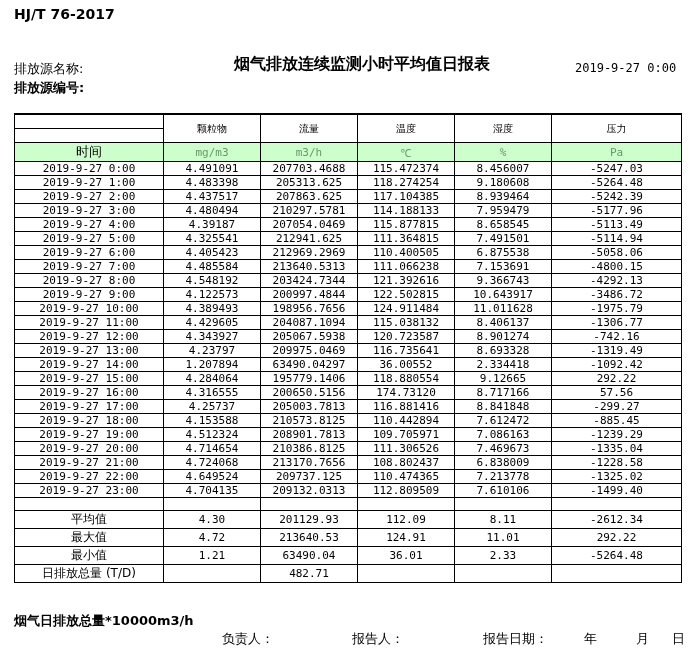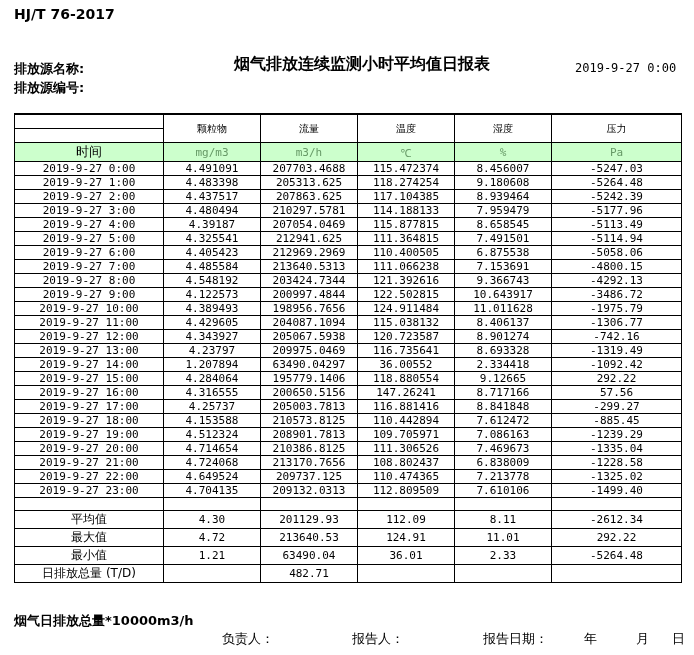--- a/index.html
+++ b/index.html
@@ -14,21 +14,21 @@
   }
   .std-no {
     position:absolute; left:14px; top:6px;
     font-size:14px; font-weight:bold;
     font-family:"DejaVu Sans", sans-serif;
   }
   .title {
     position:absolute; left:15px; top:26px; width:100%;
     text-align:center; font-size:16px; font-weight:bold;margin-top:28px;
   }
-  .meta-name { position:absolute; left:14px; top:60px; font-size:13px; font-weight:bold; }
+  .meta-name { position:absolute; left:14px; top:60px; font-size:13px; font-weight:normal; }
   .meta-id   { position:absolute; left:14px; top:79px; font-size:13px; font-weight:bold; }
   .meta-date { position:absolute; left:575px; top:61px; font-size:12px; font-family:"DejaVu Sans Mono", monospace; }
 
   table.report {
     position:absolute; left:14px; top:113px;
     width:667px;
     border-collapse:collapse; table-layout:fixed;
     border-top:2px solid #000;
   }
   table.report th, table.report td {
@@ -254,21 +254,21 @@
           <td>195779.1406</td>
           <td>118.880554</td>
           <td>9.12665</td>
           <td>292.22</td>
         </tr>
 
         <tr class="data-row">
           <td>2019-9-27 16:00</td>
           <td>4.316555</td>
           <td>200650.5156</td>
-          <td>147.26241</td>
+          <td>174.73120</td>
           <td>8.717166</td>
           <td>57.56</td>
         </tr>
 
         <tr class="data-row">
           <td>2019-9-27 17:00</td>
           <td>4.25737</td>
           <td>205003.7813</td>
           <td>116.881416</td>
           <td>8.841848</td>

